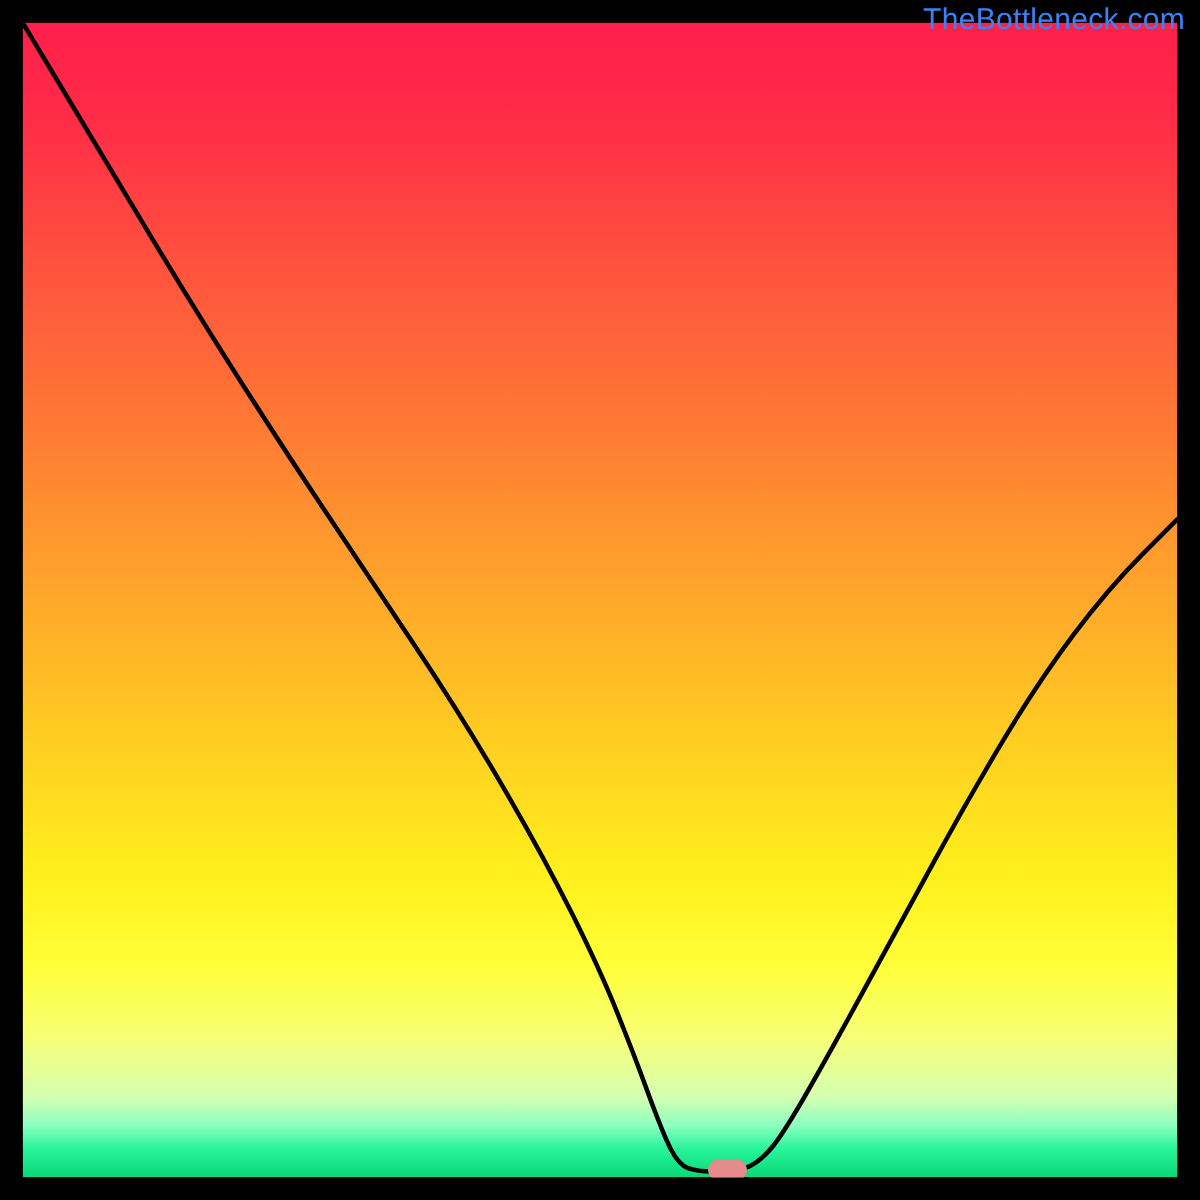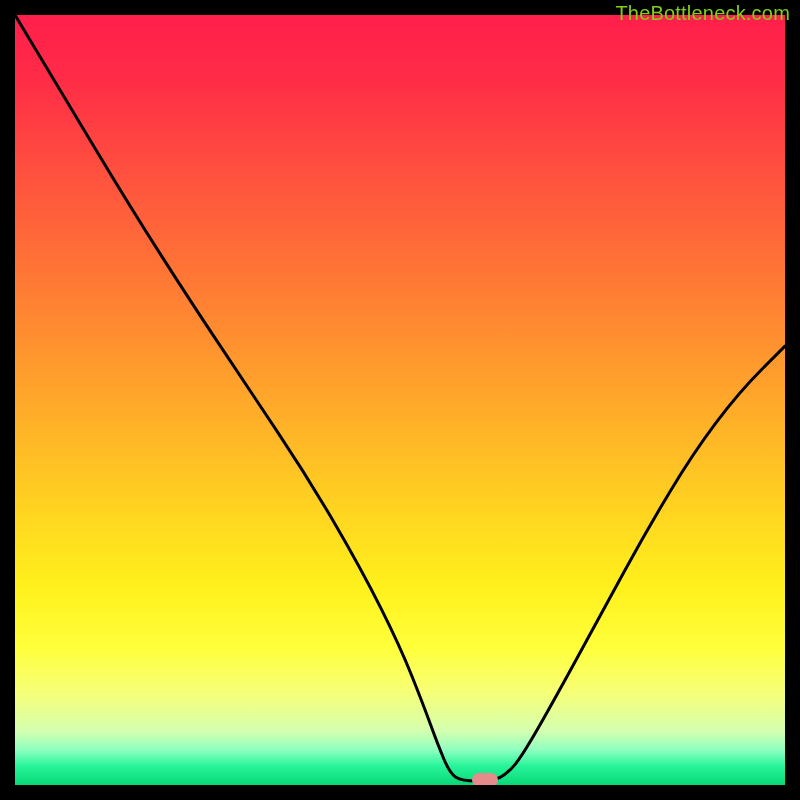--- a/index.html
+++ b/index.html
@@ -46,21 +46,21 @@
     border-radius: 8px;
     transform: translate(-50%, -50%);
   }
   .watermark {
     position: absolute;
     top: 2px;
     right: 10px;
     font-family: Arial, Helvetica, sans-serif;
     font-size: 20px;
     font-weight: 500;
-    color: #84cc16;
+    color: #3b82f6;
     letter-spacing: 0.2px;
   }
 </style>
 </head>
 <body>
 
 <div class="frame">
 
   <div class="plot-area">
 

